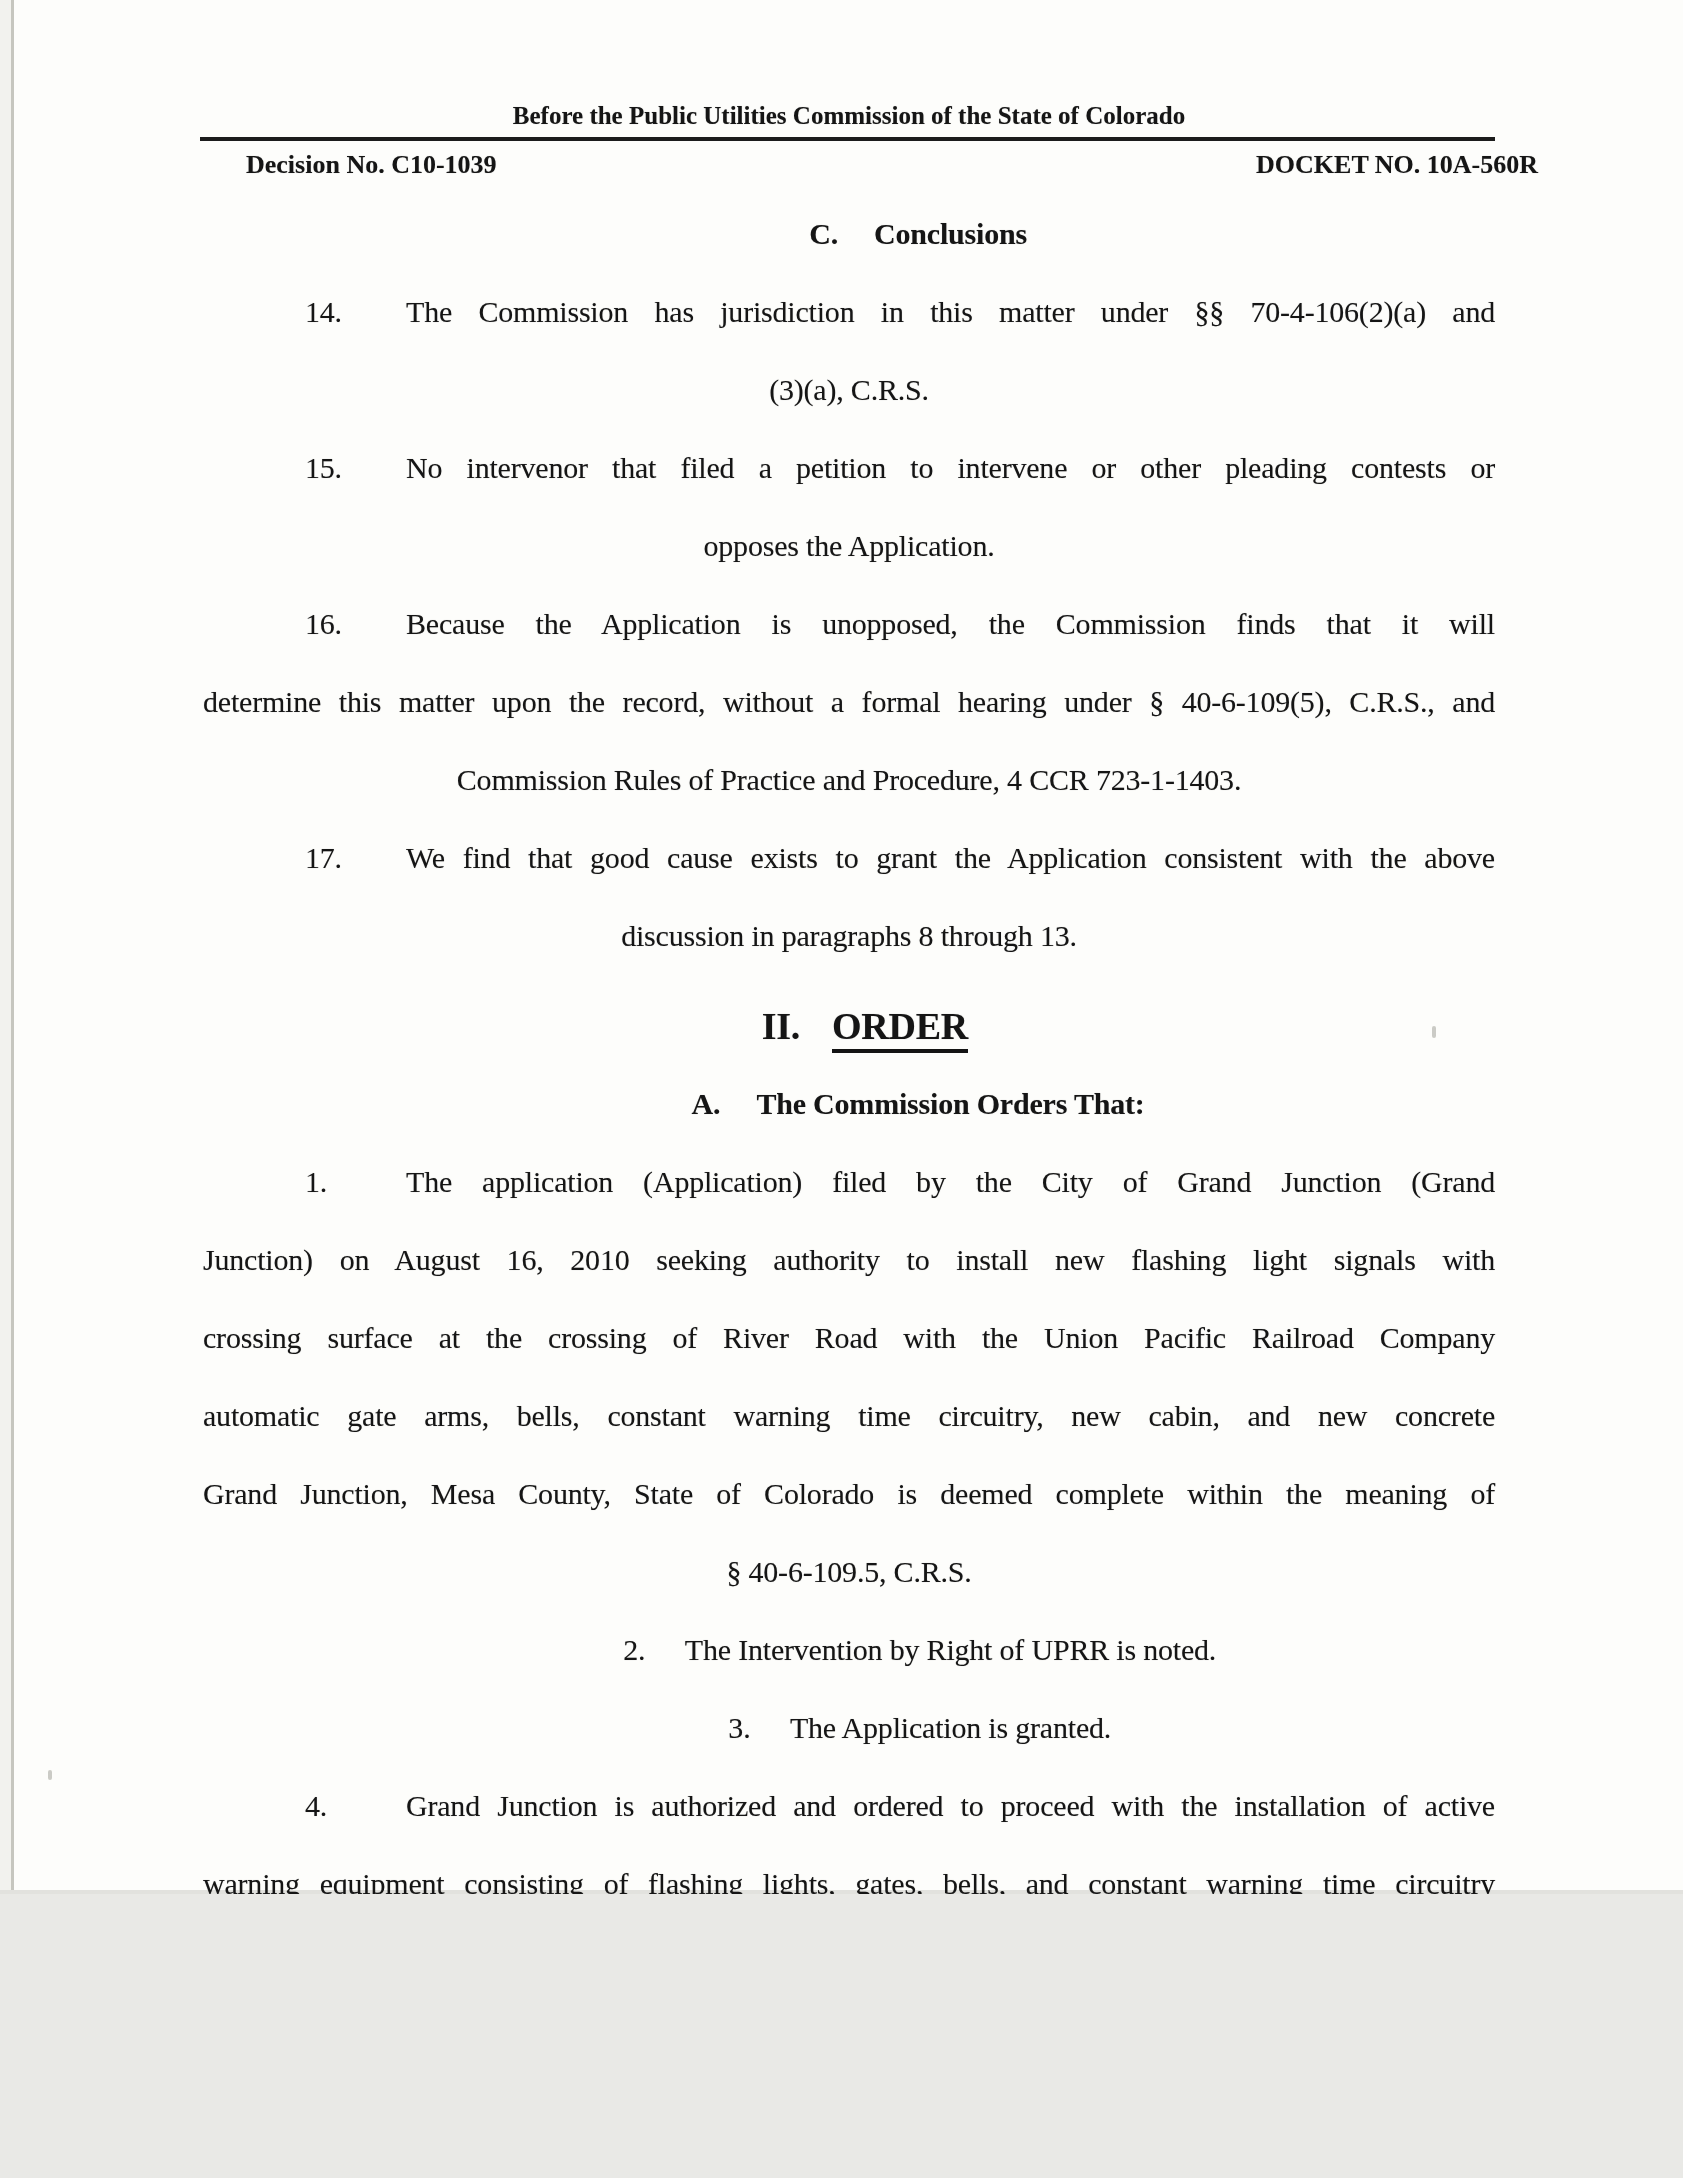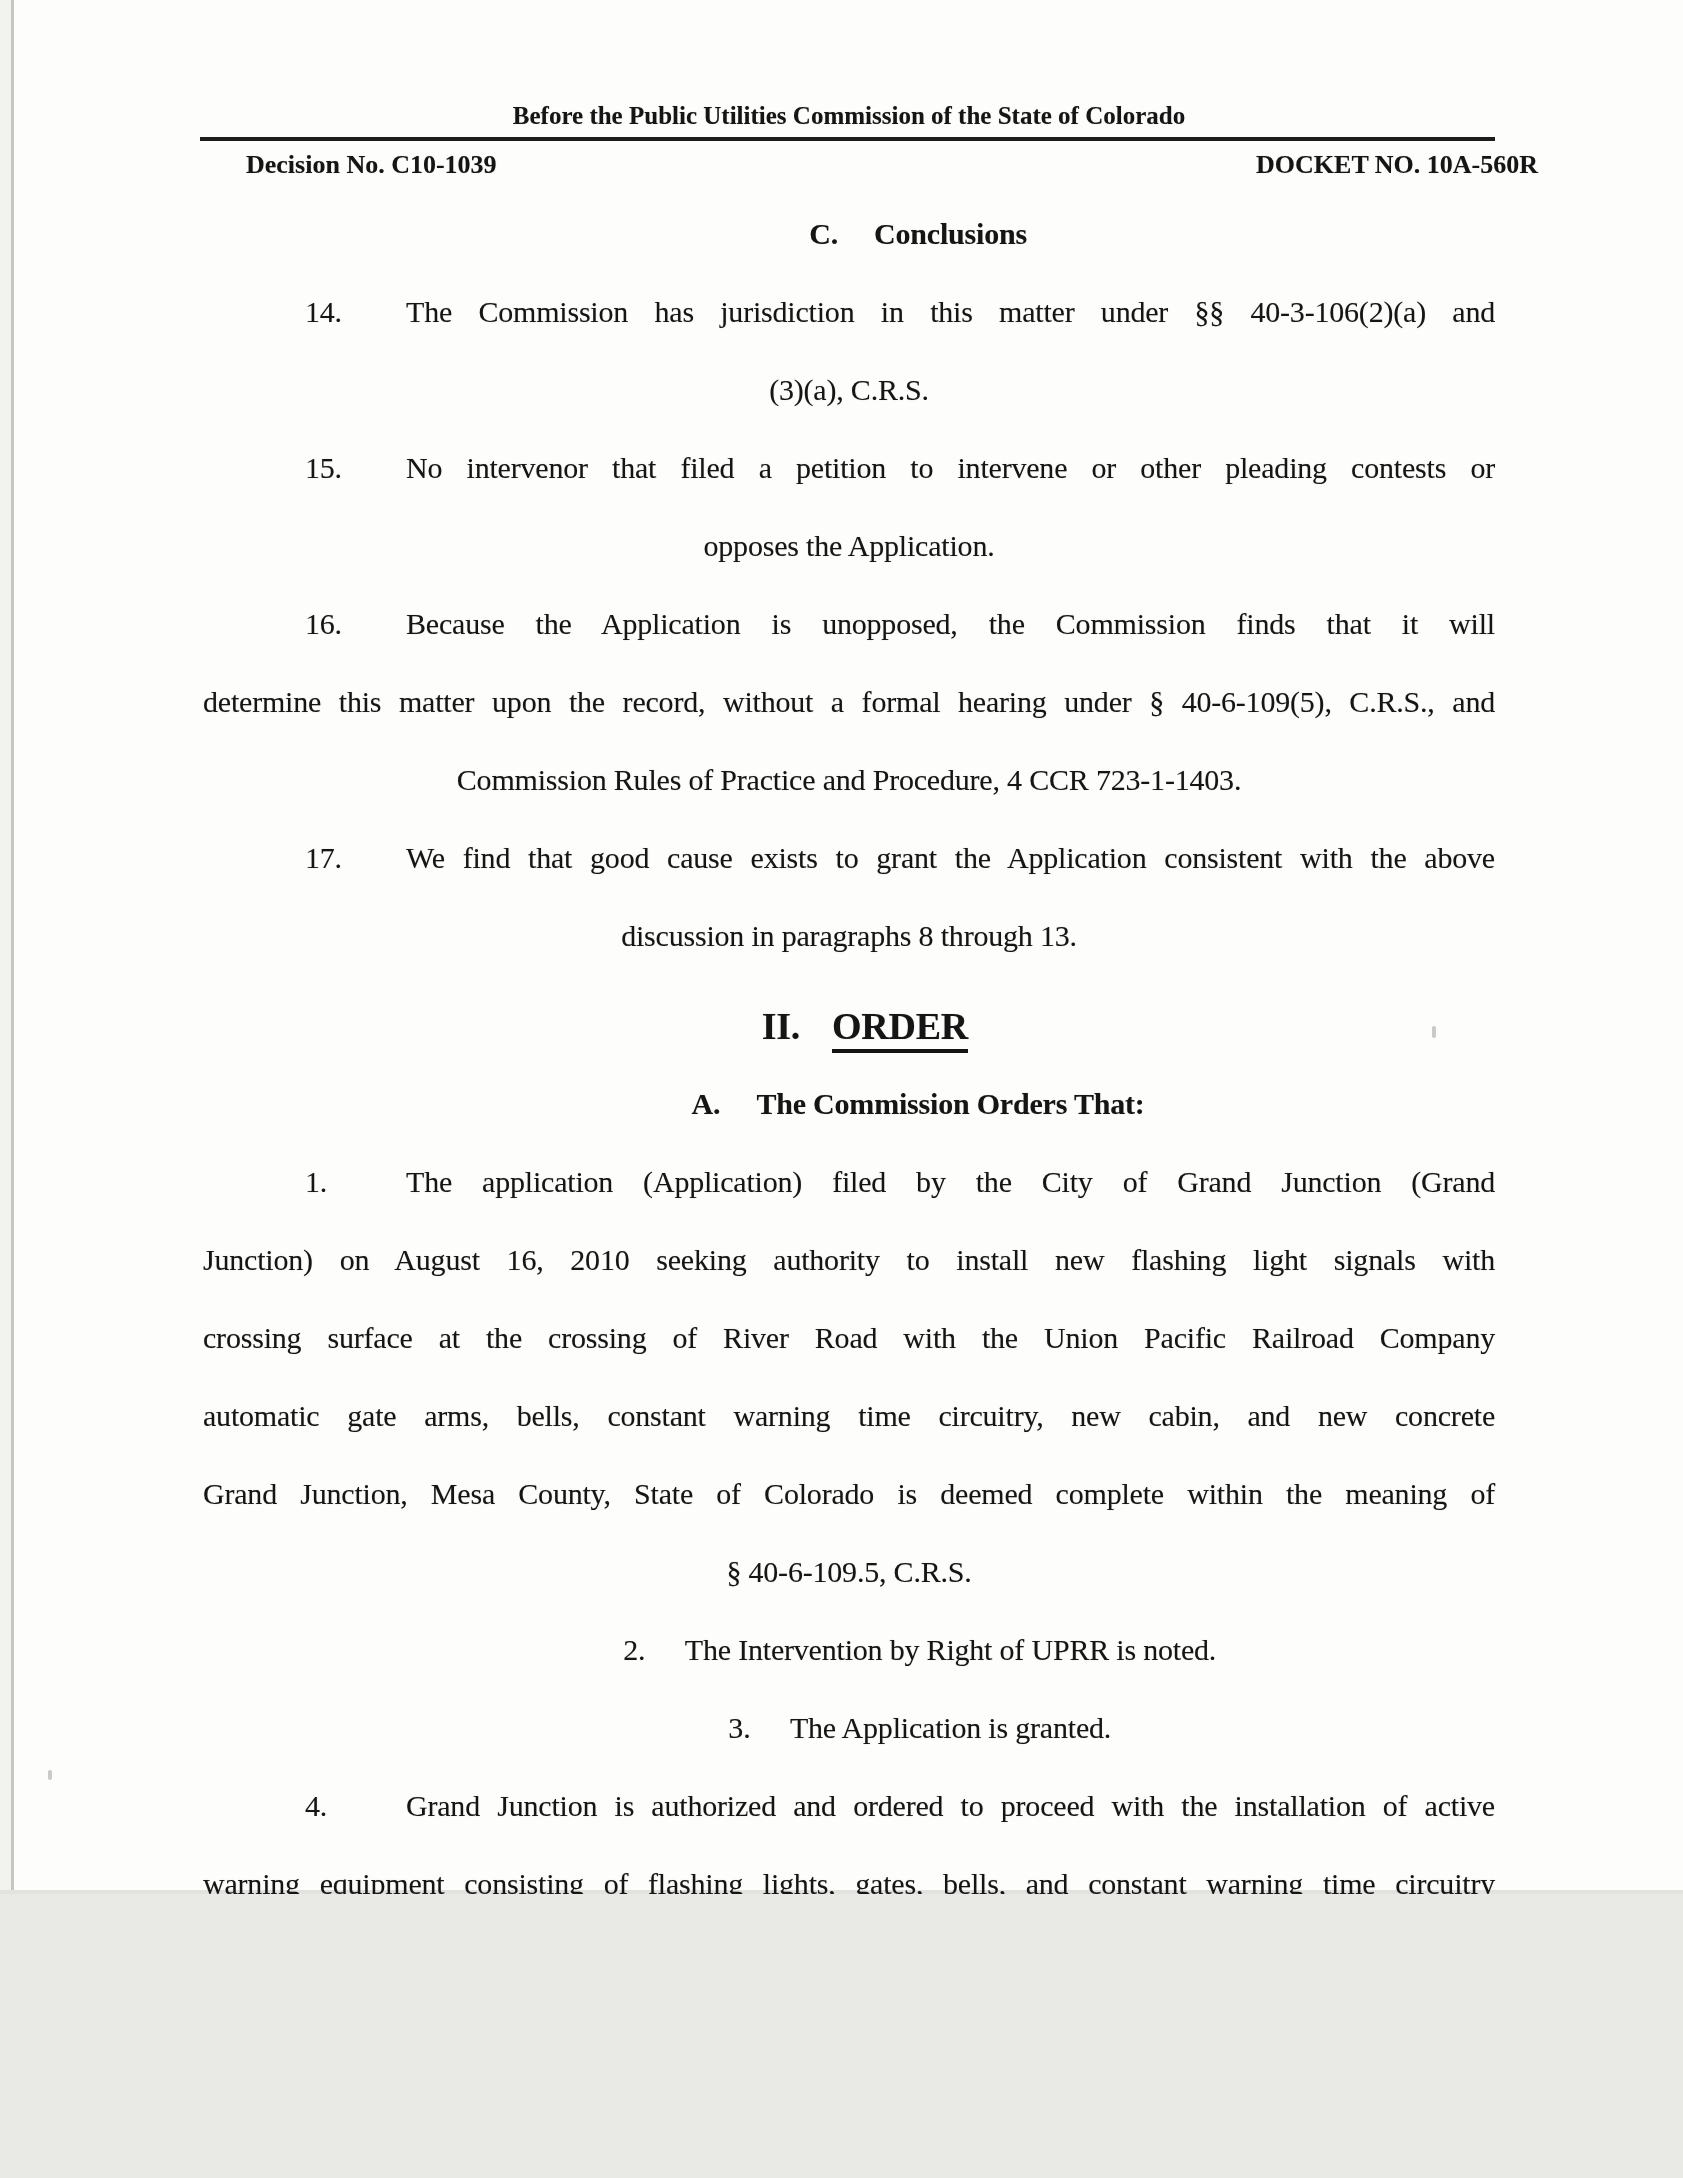--- a/index.html
+++ b/index.html
@@ -80,21 +80,21 @@
   <div class="content">
     <div class="doc-title">Before the Public Utilities Commission of the State of Colorado</div>
     <div class="rule"></div>
     <div class="ref-row">
       <span>Decision No. C10-1039</span>
       <span>DOCKET NO. 10A-560R</span>
     </div>
 
     <div class="body" id="doc-body">
         <div class="line hline indent"><span class="num">C.</span><span>Conclusions</span></div>
-        <div class="line justl first indent"><span class="num">14.</span><span>The Commission has jurisdiction in this matter under §§ 40-3-106(2)(a) and</span></div>
+        <div class="line justl first indent"><span class="num">14.</span><span>The Commission has jurisdiction in this matter under §§ 70-4-106(2)(a) and</span></div>
         <div class="line endl"><span>(3)(a), C.R.S.</span></div>
         <div class="line justl first indent"><span class="num">15.</span><span>No intervenor that filed a petition to intervene or other pleading contests or</span></div>
         <div class="line endl"><span>opposes the Application.</span></div>
         <div class="line justl first indent"><span class="num">16.</span><span>Because the Application is unopposed, the Commission finds that it will</span></div>
         <div class="line justl"><span>determine this matter upon the record, without a formal hearing under § 40-6-109(5), C.R.S., and</span></div>
         <div class="line endl"><span>Commission Rules of Practice and Procedure, 4 CCR 723-1-1403.</span></div>
         <div class="line justl first indent"><span class="num">17.</span><span>We find that good cause exists to grant the Application consistent with the above</span></div>
         <div class="line endl"><span>discussion in paragraphs 8 through 13.</span></div>
         <div class="line hline flush xspace big"><span class="num">II.</span><span class="u">ORDER</span></div>
         <div class="line hline indent"><span class="num">A.</span><span>The Commission Orders That:</span></div>

